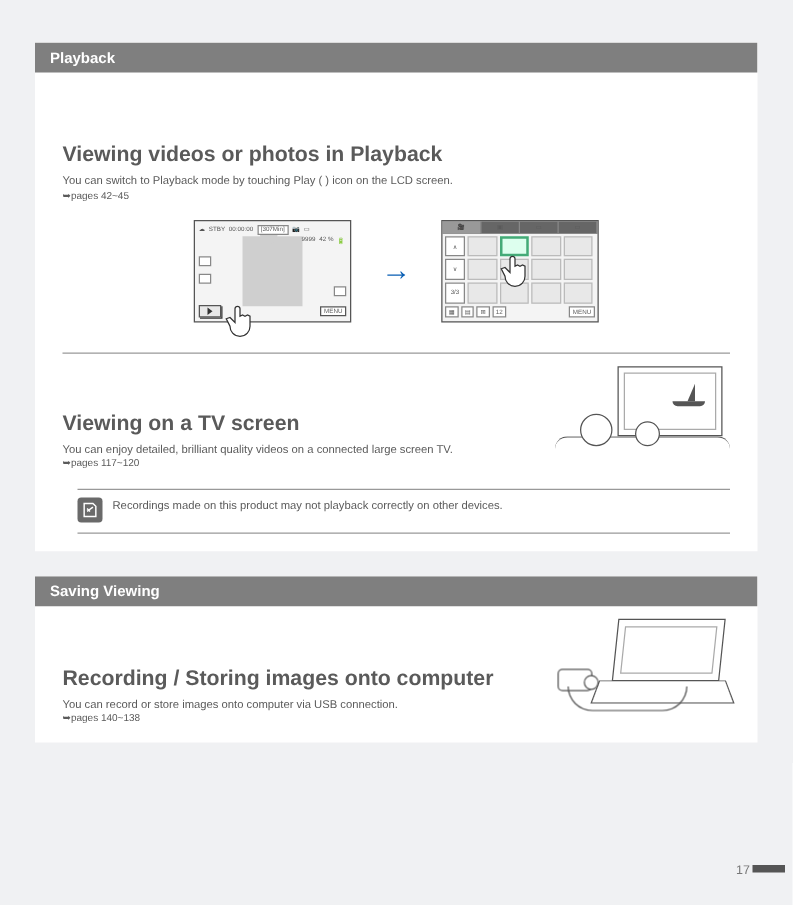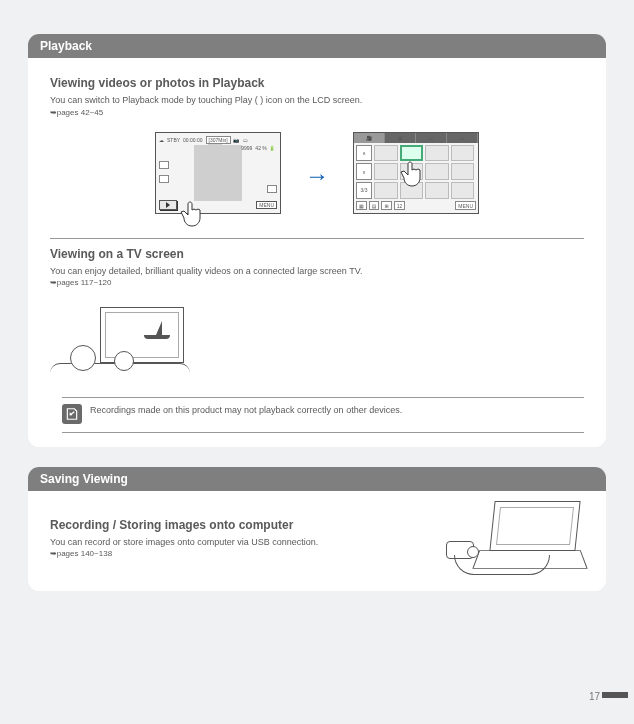--- a/index.html
+++ b/index.html
@@ -9,21 +9,21 @@
     font-family: Arial, sans-serif;
     font-size: 9px;
     color: #5a5a5a;
     position: relative;
   }
   .page {
     padding: 34px 28px 20px 28px;
   }
   .card {
     background: #fff;
-    border-radius: 11px;
+    border-radius: 0;
     overflow: hidden;
     margin-bottom: 20px;
   }
   .card-header {
     background: #7f7f7f;
     color: #fff;
     height: 24px;
     display: flex;
     align-items: center;
     padding: 0 12px;
@@ -32,23 +32,24 @@
   }
   .card-body {
     padding: 10px 22px 14px 22px;
   }
   .sub-section {
     border-top: 1px solid #999;
     padding: 8px 0 14px 0;
   }
   .sub-section:first-child { border-top: none; }
   .subtitle {
-    font-size: 12px;
+    font-size: 17px;
     font-weight: bold;
     margin-bottom: 4px;
+    margin-top: 38px;
   }
   .bodytext {
     font-size: 9px;
     line-height: 1.4;
   }
   .refnum { font-size: 8px; }
 
   
   .fig-row {
     display: flex;
@@ -150,21 +151,21 @@
     position:absolute; bottom:2px; left:2px; right:2px; height:10px;
     display:flex; gap:2px; align-items:center;
   }
   .lcd-thumbs .bbar span {
     border:1px solid #888; background:#fff; font-size:5px; padding:0 2px; height:9px;
     display:flex; align-items:center; justify-content:center;
   }
   .lcd-thumbs .bbar .sp { flex:1; border:none; background:none; }
 
   
-  .tv-row { display:flex; gap:16px;flex-direction:column; }
+  .tv-row { display:flex; gap:16px; }
   .tv-row .txt { flex:1; }
   .tv-ill {
     width:140px; height:78px; position:relative;
   }
   .tv-ill .frame {
     position:absolute; top:2px; right:6px; width:84px; height:56px; border:1.5px solid #555; background:#fff;
   }
   .tv-ill .frame::after{
     content:""; position:absolute; inset:4px; border:1px solid #aaa;
   }
@@ -198,21 +199,21 @@
     border-bottom:1px solid #999;
     padding-bottom:8px;
   }
   .note-icon {
     width:20px; height:20px; background:#6a6a6a; border-radius:3px;
     display:flex; align-items:center; justify-content:center;
   }
   .note-icon svg { width:14px; height:14px; }
 
   
-  .save-row { display:flex; gap:14px; align-items:center; }
+  .save-row { display:flex; gap:14px; align-items:flex-start; }
   .save-row .txt { flex:1; }
   .laptop {
     width:140px; height:76px; position:relative;
   }
   .laptop .lid {
     position:absolute; top:0; right:6px; width:86px; height:50px; border:1.5px solid #555; background:#fff;
     transform:skewX(-6deg);
   }
   .laptop .lid::after{
     content:""; position:absolute; inset:5px; border:1px solid #aaa;

